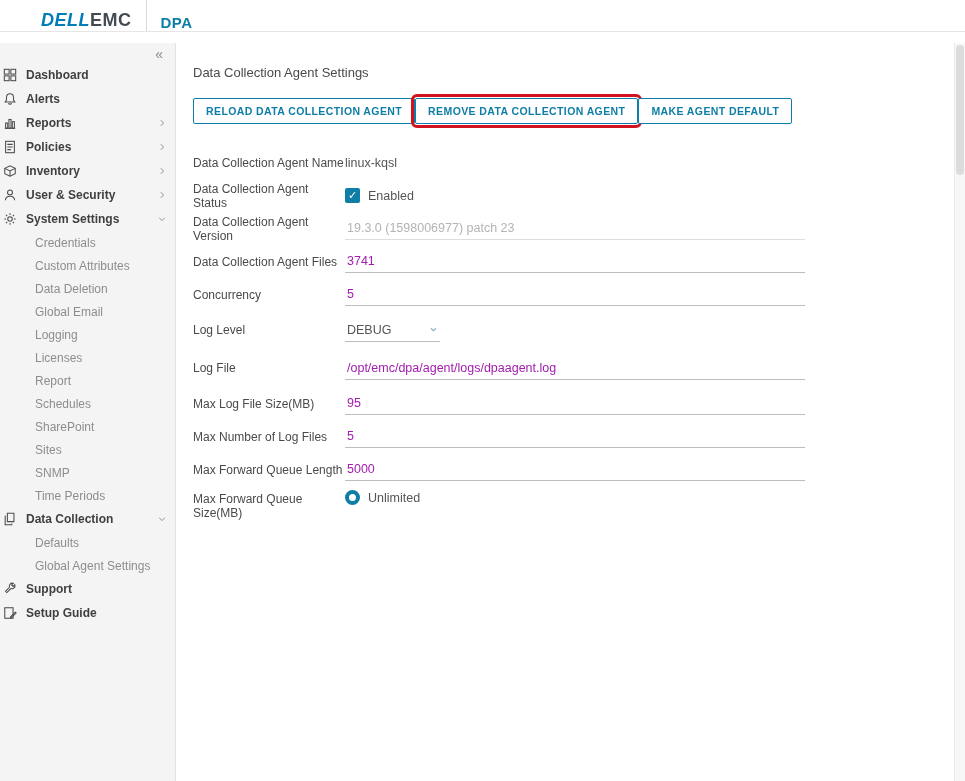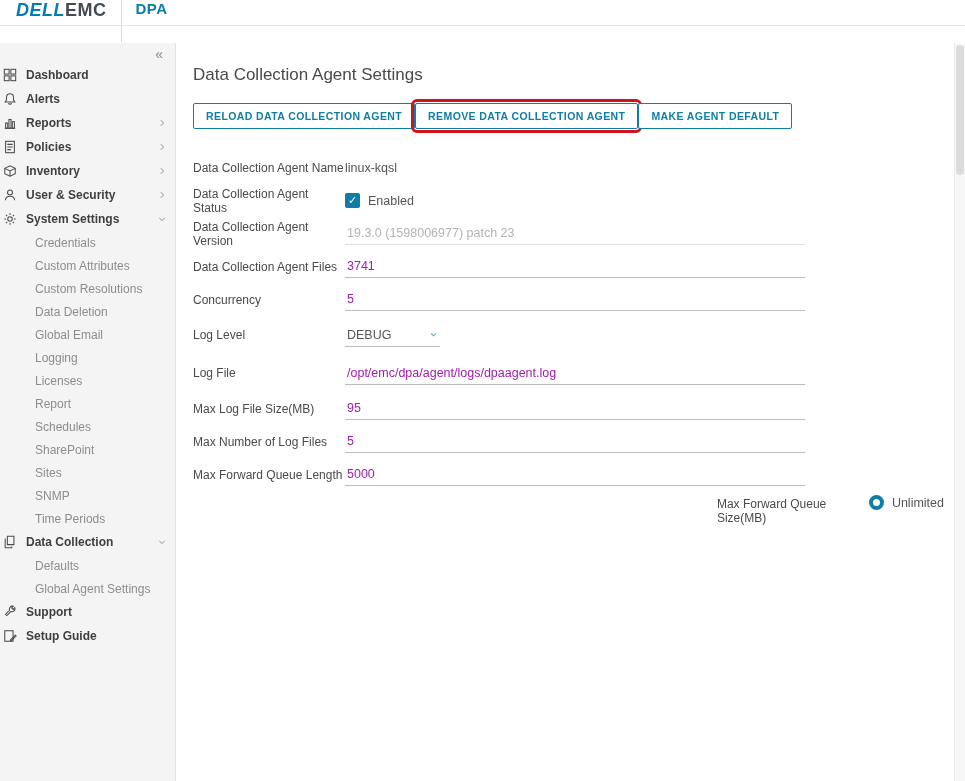--- a/index.html
+++ b/index.html
@@ -4,22 +4,23 @@
 <style>
   * { box-sizing: border-box; }
   html,body { margin:0; padding:0; }
   body {
     width:965px; height:781px; overflow:hidden;
     font-family:"Liberation Sans", sans-serif;
     background:#ffffff; color:#444;
   }
   
   .topbar {
-    height:26px; background:#fff; display:flex; align-items:flex-start;
+    height:32px; background:#fff; display:flex; align-items:flex-end;
     border-bottom:1px solid #e6e6e6;
+    padding-left:25px;
   }
   .logo { display:flex; align-items:baseline; padding:0 14px 0 16px; }
   .logo .dell { color:#007db8; font-weight:800; font-size:18px; letter-spacing:0.5px; font-style:italic; }
   .logo .emc  { color:#444a52; font-weight:700; font-size:18px; letter-spacing:0.5px; }
   .topbar-divider { width:1px; height:42px; background:#d8d8d8; }
   .product { color:#0e7ea6; font-weight:700; font-size:15px; padding:0 0 0 14px; letter-spacing:0.5px; }
   
   .sidebar {
     position:absolute; top:43px; left:0; bottom:0; width:176px;
     background:#f4f4f4; border-right:1px solid #e2e2e2; overflow:hidden;
@@ -35,32 +36,32 @@
   .nav-item .chev { margin-left:auto; color:#8a8a8a; display:flex; }
   .nav-sub {
     padding:5px 8px 5px 35px; font-size:12px; color:#8d8d8d; font-weight:400;
     cursor:pointer; height:23px; display:flex; align-items:center;
   }
   .nav-sub.selected { background:#ffffff; color:#5a5a5a; }
   svg.ic { stroke:#4c4c4c; fill:none; stroke-width:1.2; }
   svg.ch { stroke:#8a8a8a; fill:none; stroke-width:1.5; }
   
   .main { position:absolute; top:43px; left:177px; right:11px; bottom:0; background:#fff; padding:22px 0 0 16px; }
-  .page-title { font-size:17px; font-weight:400; color:#4a4a4a; margin:0 0 18px 0; }
+  .page-title { font-size:13px; font-weight:400; color:#4a4a4a; margin:0 0 18px 0; }
   .btn-row { display:flex; align-items:center; gap:0; margin-bottom:22px; }
   .btn {
     background:#fff; border:1px solid #0e7ea6; color:#0e7ea6;
     font-size:10.5px; font-weight:700; letter-spacing:0.4px;
     padding:6px 12px; border-radius:2px; cursor:pointer;
     font-family:"Liberation Sans", sans-serif;
   }
   .btn.highlighted { outline:3px solid #d0randomly; }
   .btn.highlighted { outline:3px solid #d2121e; outline-offset:1px; }
   .frow { display:flex; align-items:center; min-height:33px; }
-  .frow.tall { align-items:flex-start;justify-content:flex-end; }
+  .frow.tall { align-items:flex-start; }
   .flabel { width:152px; flex:0 0 152px; font-size:12px; color:#4a4a4a; }
   .fvalue { font-size:12.5px; color:#555; display:flex; align-items:center; }
   .static-val { font-size:12.5px; color:#555; }
   .uinput {
     width:460px; border:none; border-bottom:1px solid #bdbdbd; background:transparent;
     font-size:12.5px; color:#a21caf; padding:4px 2px; outline:none;
     font-family:"Liberation Sans", sans-serif;
   }
   .uinput:disabled { color:#b3b3b3; border-bottom-color:#dddddd; }
   .uinput.small { width:72px; }
@@ -203,23 +204,20 @@
       </span>
   </div>
 
   <div class="nav-sub">
       <span>Credentials</span>
     </div>
   <div class="nav-sub">
       <span>Custom Attributes</span>
     </div>
   <div class="nav-sub">
-      <span>Custom Resolutions</span>
-    </div>
-  <div class="nav-sub">
       <span>Data Deletion</span>
     </div>
   <div class="nav-sub">
       <span>Global Email</span>
     </div>
   <div class="nav-sub">
       <span>Logging</span>
     </div>
   <div class="nav-sub">
       <span>Licenses</span>

